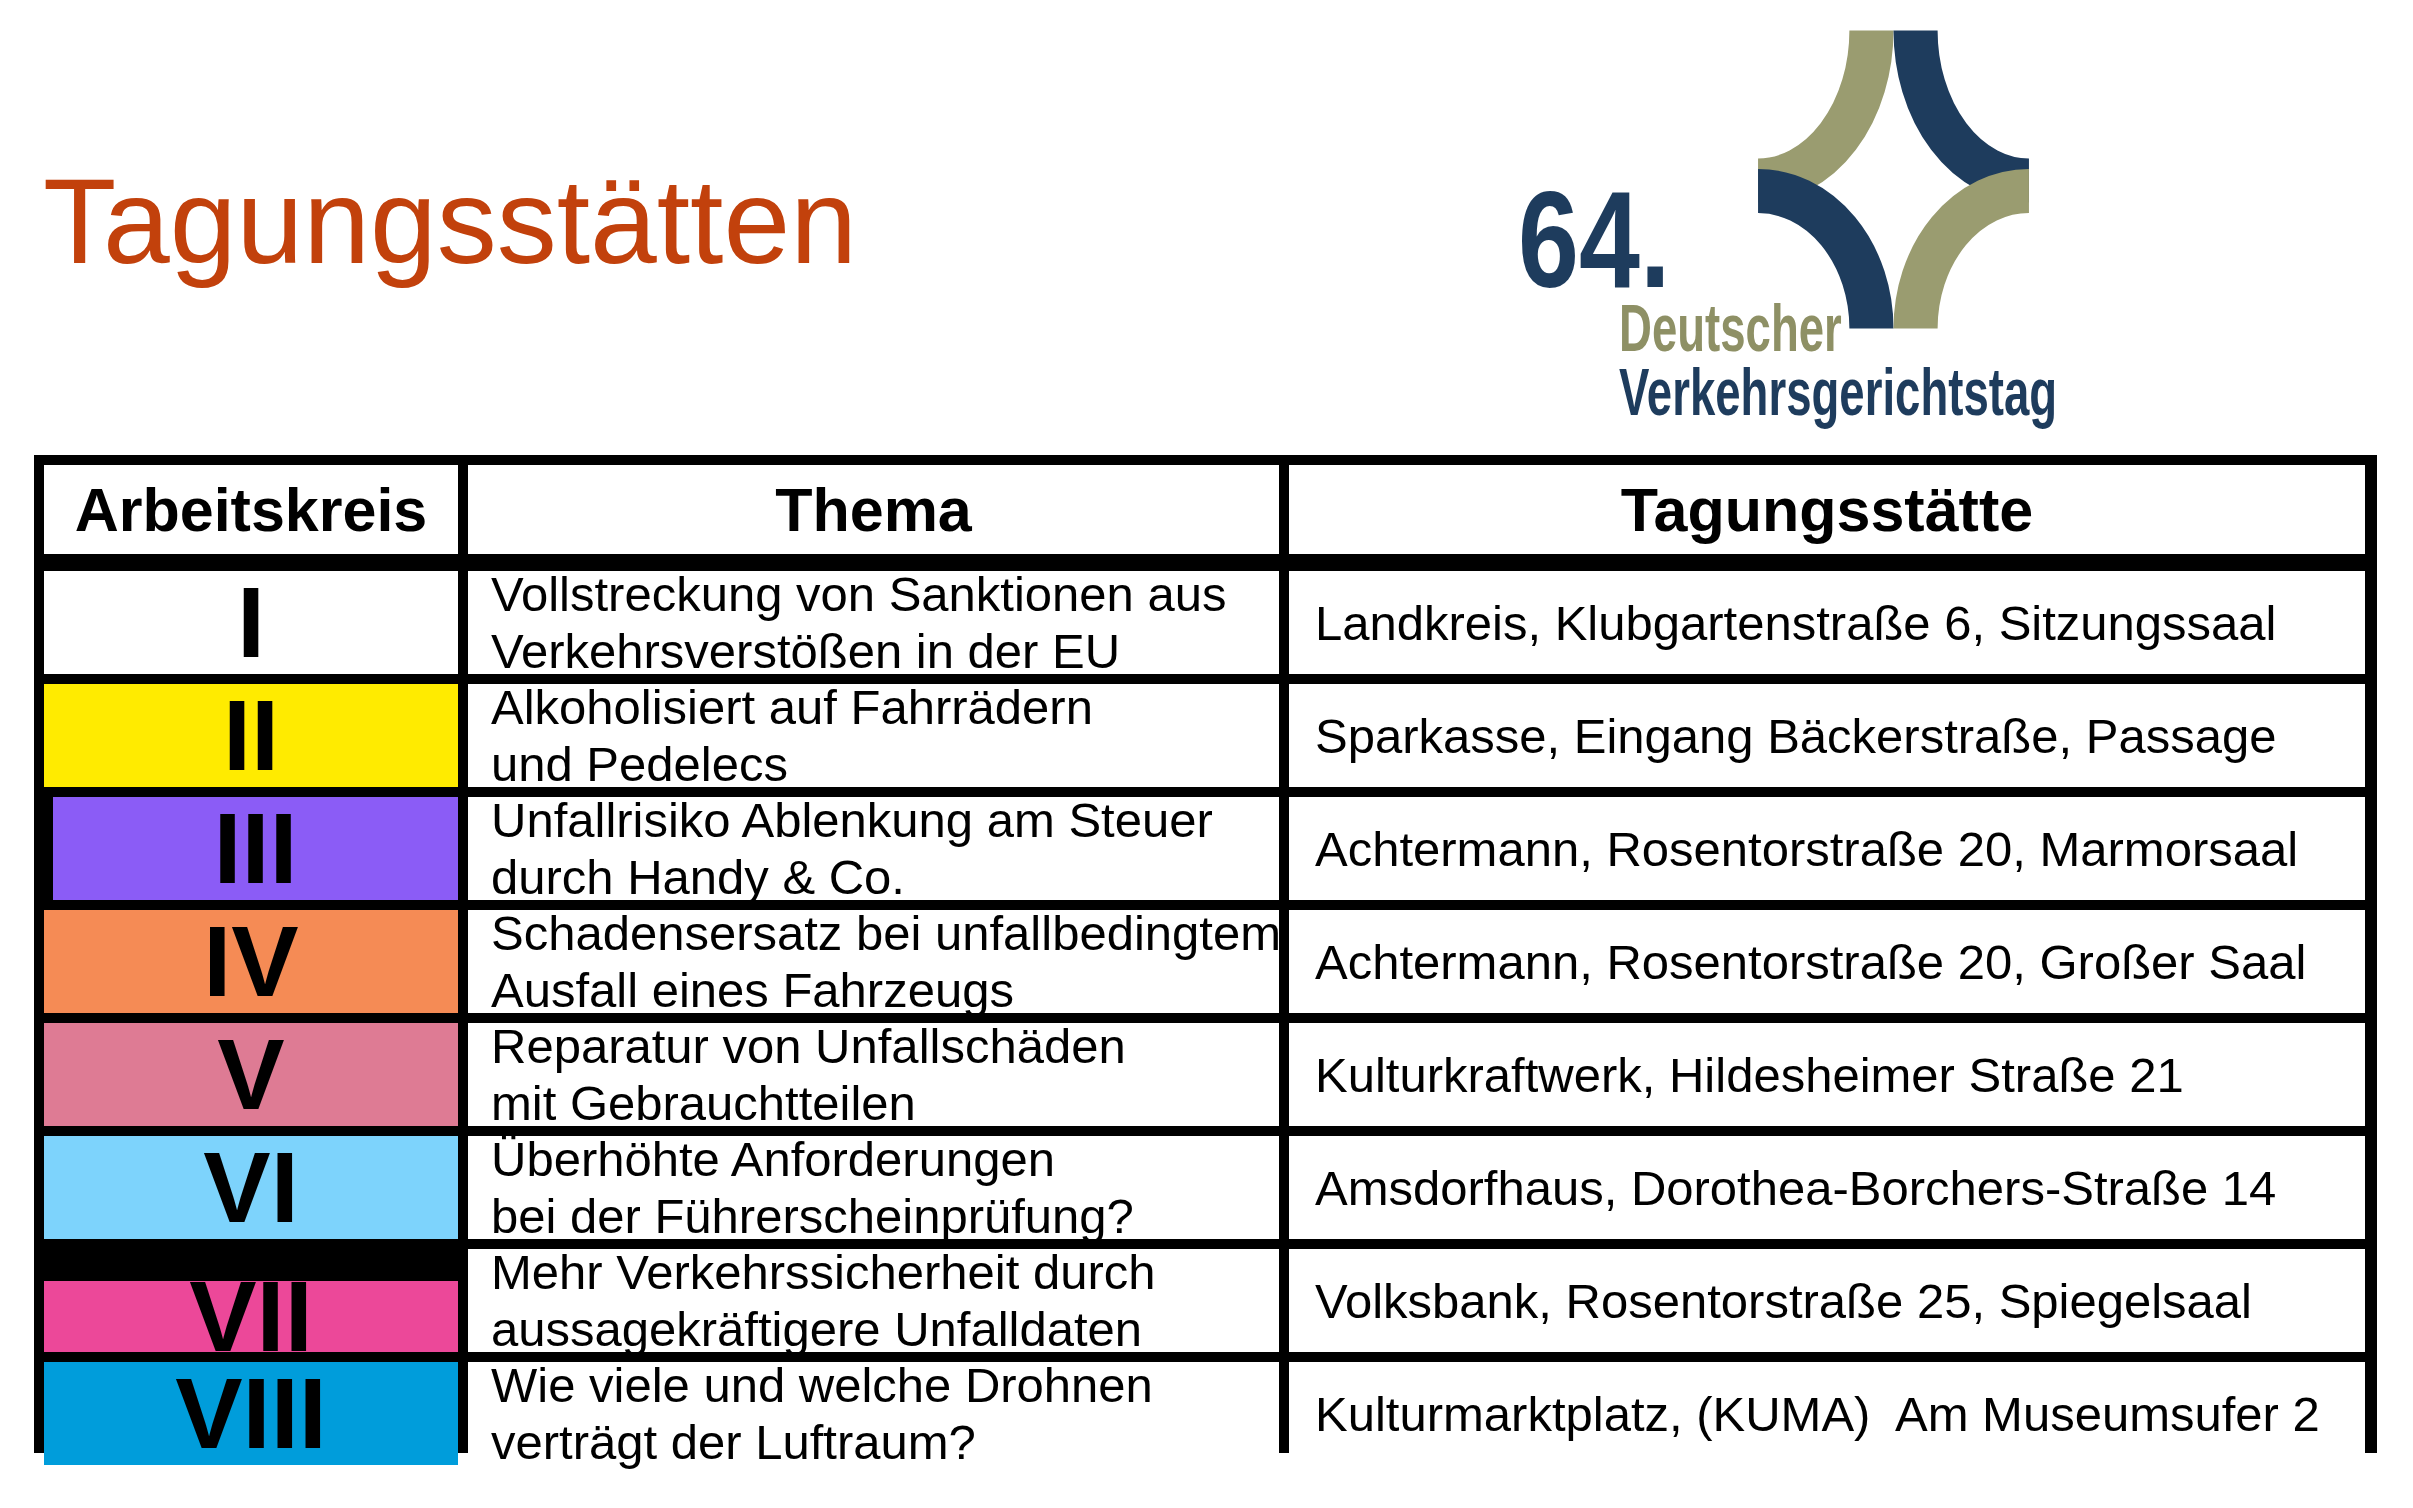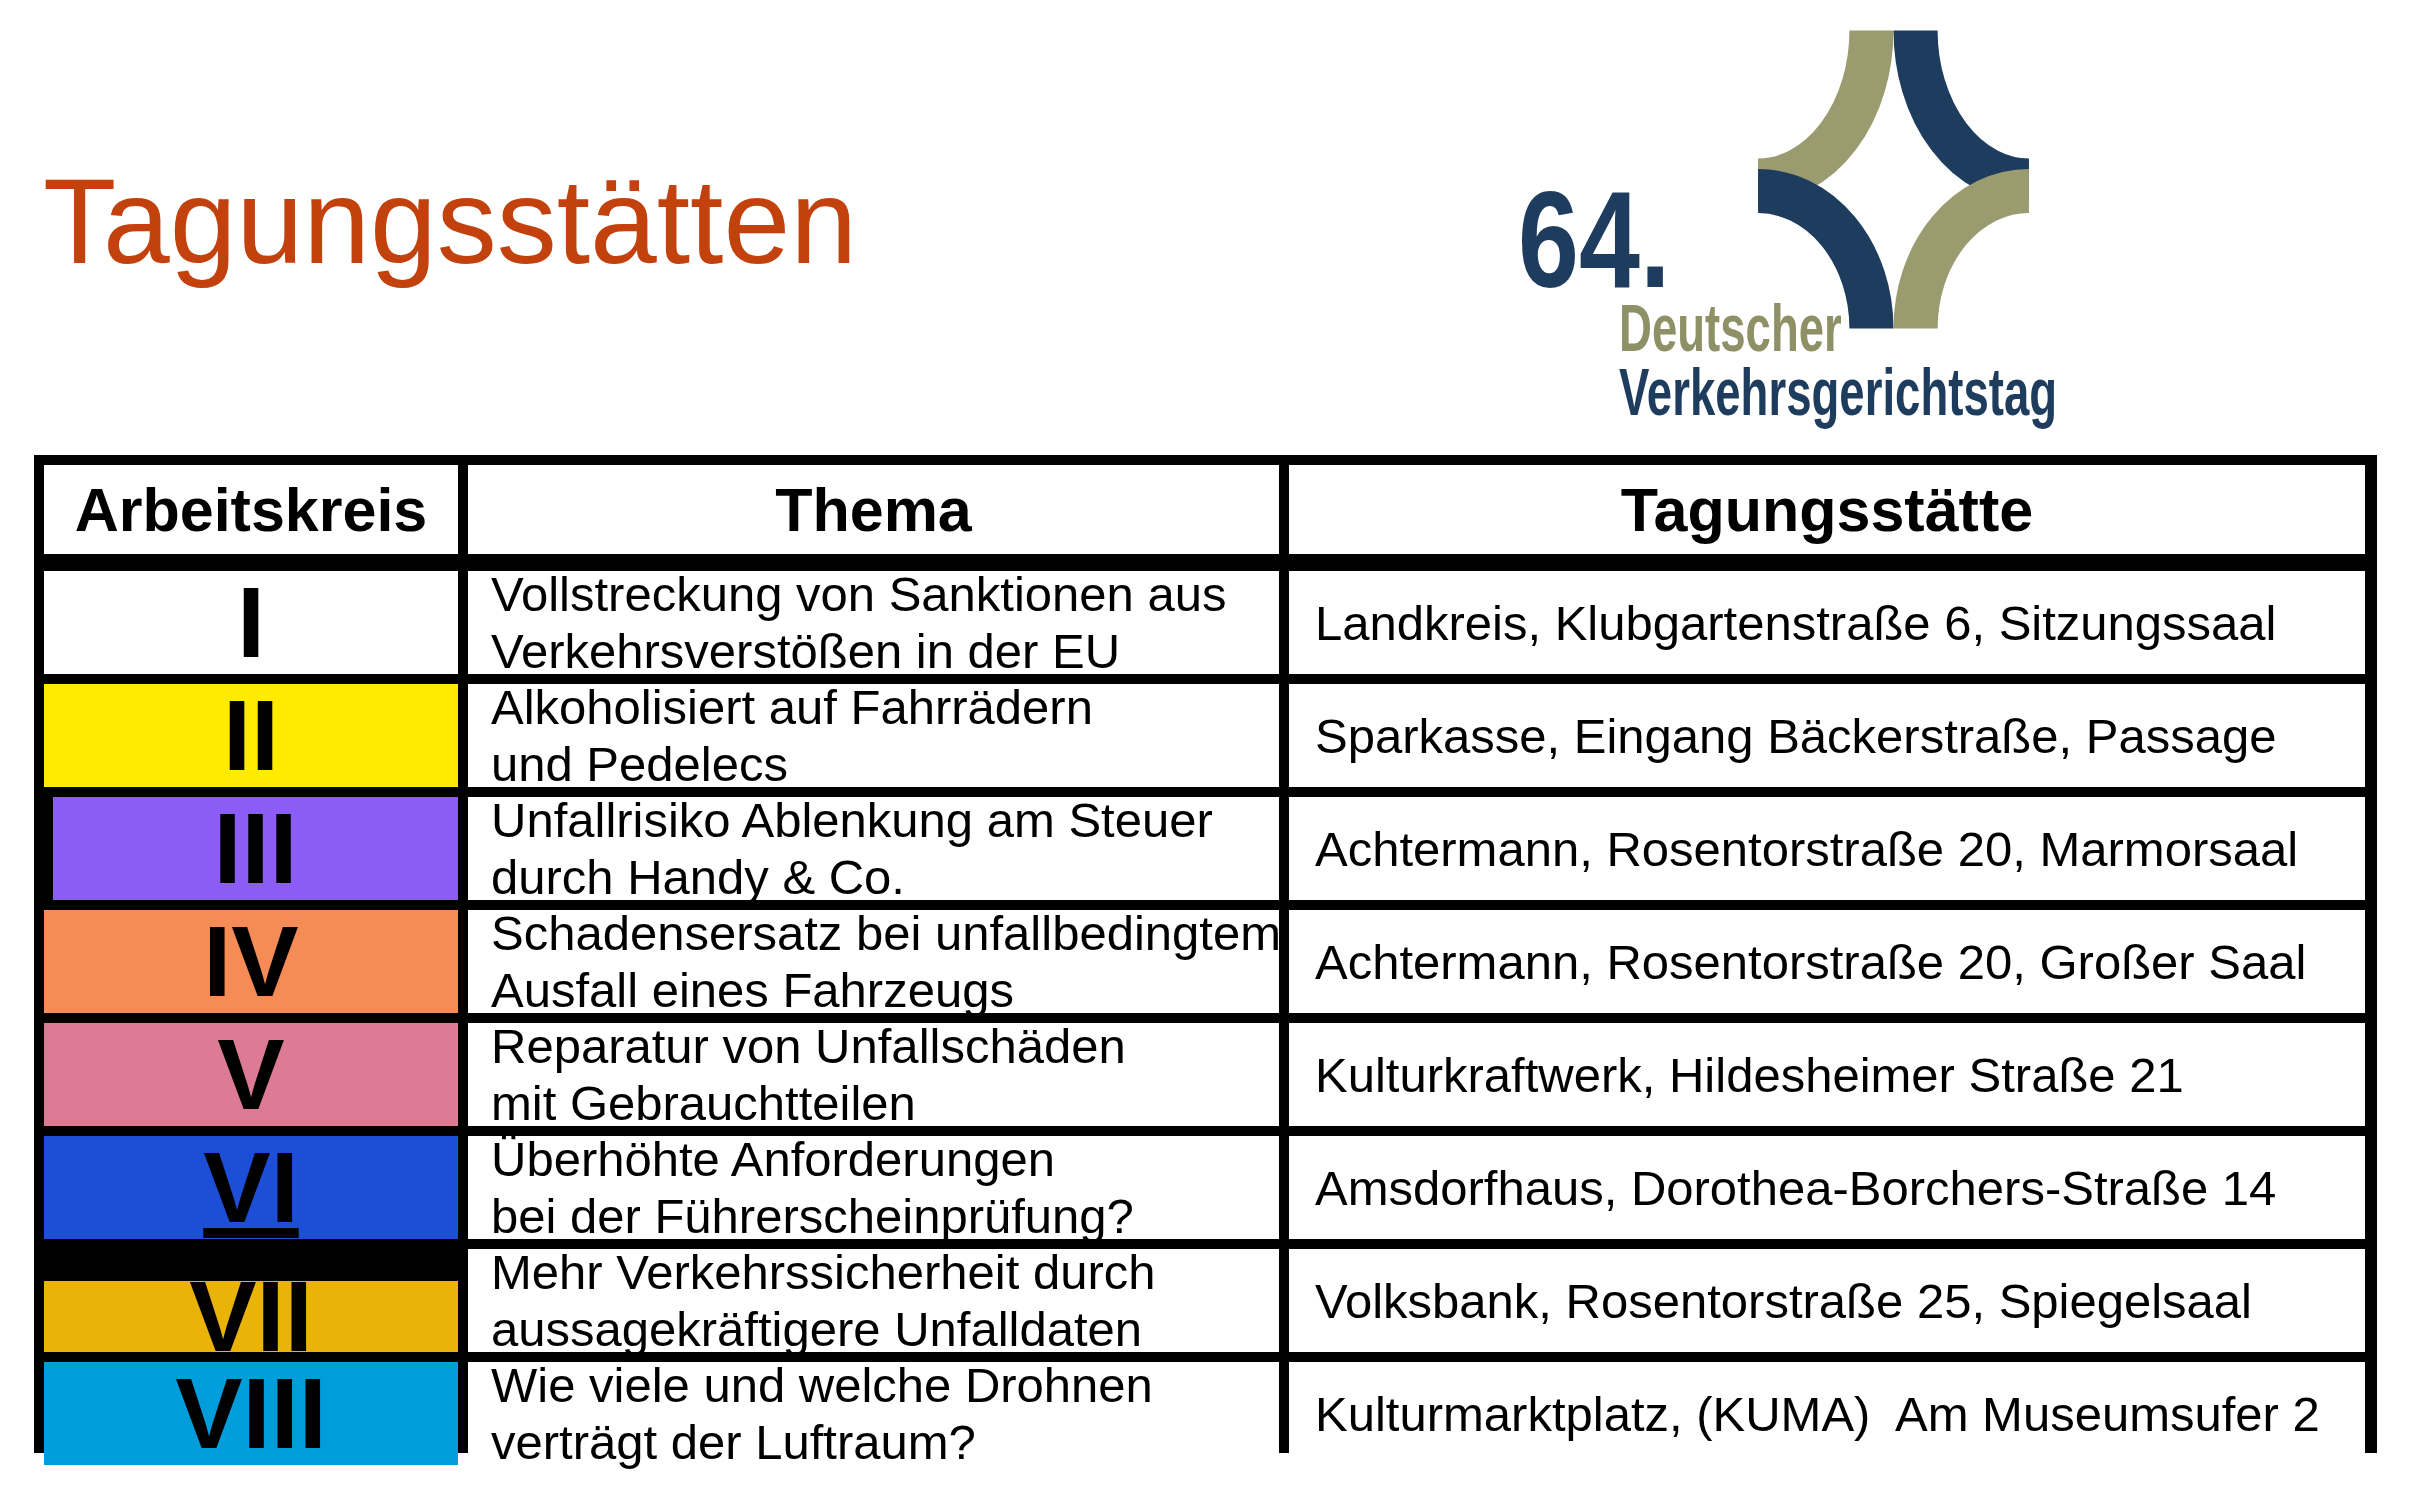--- a/index.html
+++ b/index.html
@@ -160,28 +160,28 @@
   </div>
   <div class="cell venue">Achtermann, Rosentorstraße 20, Großer Saal</div>
 
   <div class="cell ak" style="background-color: rgb(222, 123, 148);">V</div>
   <div class="cell thema">
     <div>Reparatur von Unfallschäden</div>
     <div>mit Gebrauchtteilen</div>
   </div>
   <div class="cell venue">Kulturkraftwerk, Hildesheimer Straße 21</div>
 
-  <div class="cell ak" style="background-color: #1d4ed8; text-decoration: underline;">VI</div>
+  <div class="cell ak" style="background-color: #7dd3fc;">VI</div>
   <div class="cell thema">
     <div>Überhöhte Anforderungen</div>
     <div>bei der Führerscheinprüfung?</div>
   </div>
   <div class="cell venue">Amsdorfhaus, Dorothea-Borchers-Straße 14</div>
 
-  <div class="cell ak" style="background-color: #eab308; margin-top: 32px;">VII</div>
+  <div class="cell ak" style="background-color: #ec4899; margin-top: 32px;">VII</div>
   <div class="cell thema">
     <div>Mehr Verkehrssicherheit durch</div>
     <div>aussagekräftigere Unfalldaten</div>
   </div>
   <div class="cell venue">Volksbank, Rosentorstraße 25, Spiegelsaal</div>
 
   <div class="cell ak" style="background-color: rgb(0, 157, 219);">VIII</div>
   <div class="cell thema">
     <div>Wie viele und welche Drohnen</div>
     <div>verträgt der Luftraum?</div>

